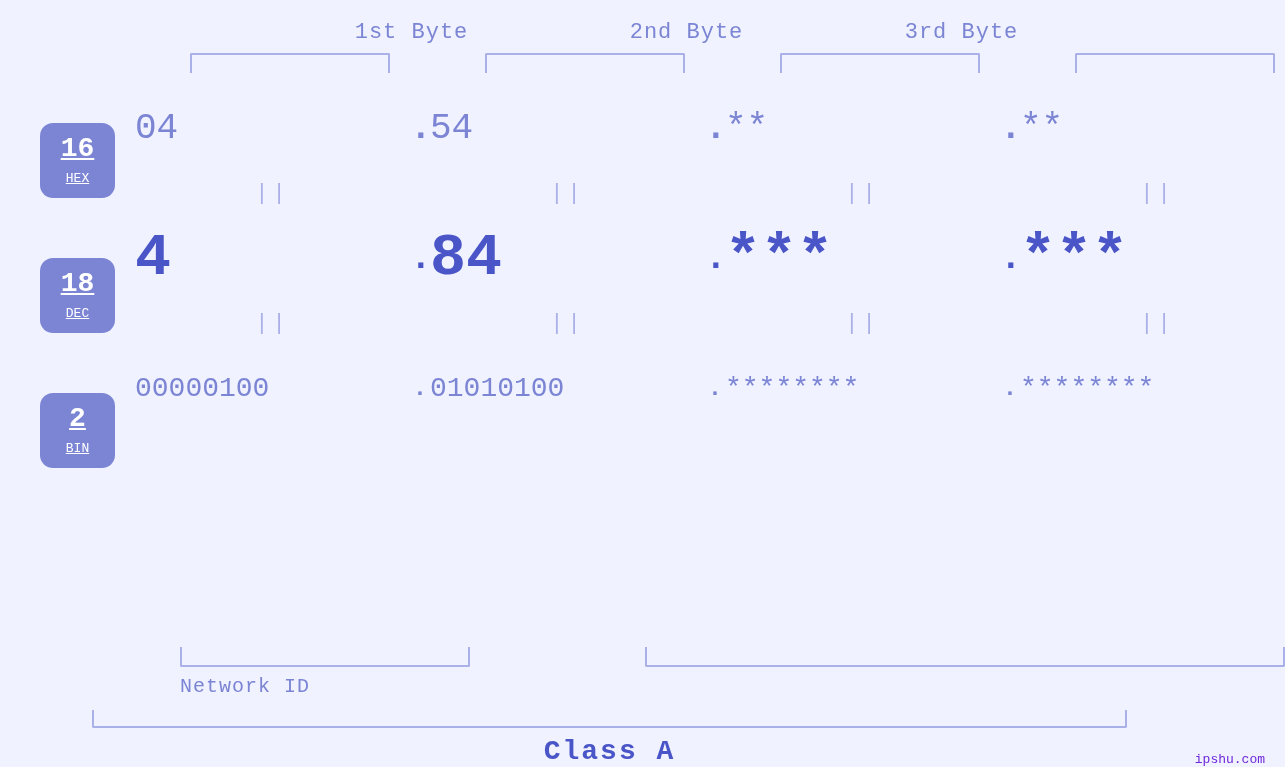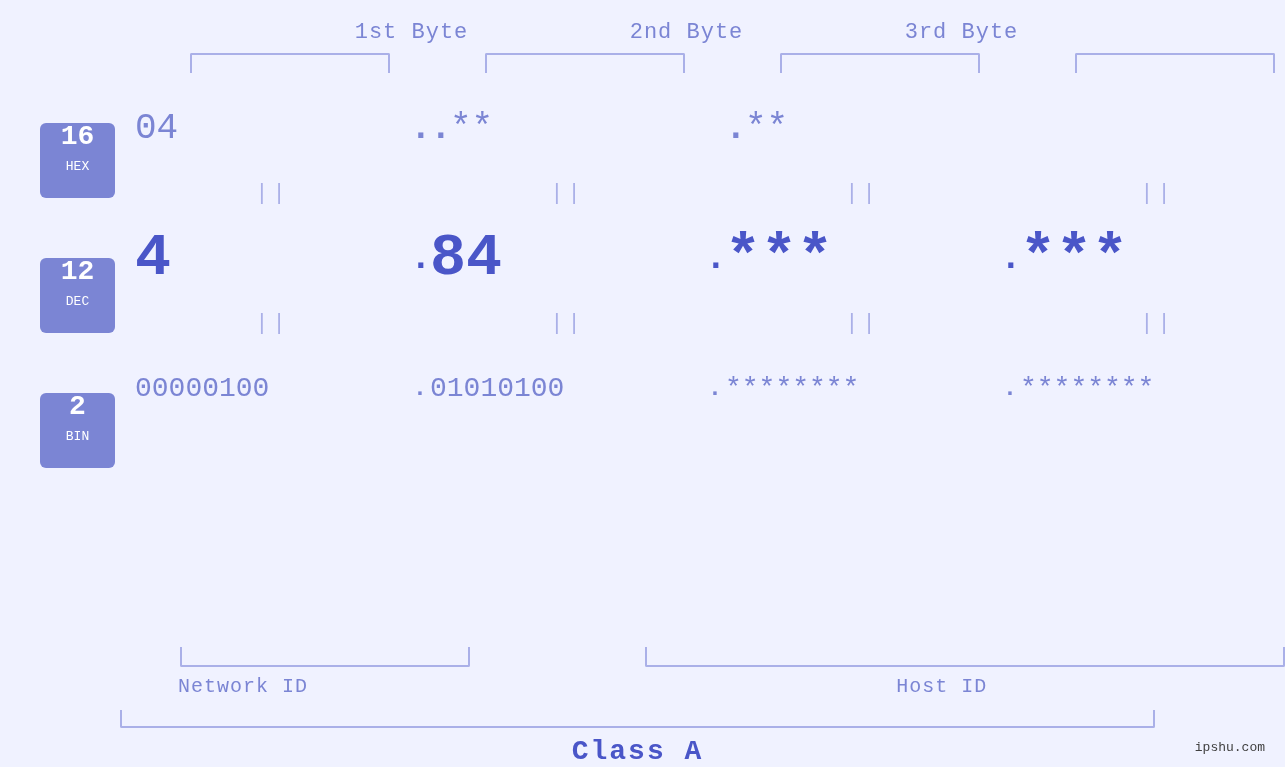--- a/index.html
+++ b/index.html
@@ -69,26 +69,28 @@
       flex-direction: column;
       gap: 60px;
       padding-top: 40px;
       margin-right: 20px;
     }
 
     .badge {
       width: 75px;
       height: 75px;
       background-color: #7b85d4;
-      border-radius: 6px;
+      border-radius: 13px;
       display: flex;
       flex-direction: column;
       align-items: center;
+      justify-content: center;
       color: white;
       font-family: 'Courier New', Courier, monospace;
+      text-decoration: underline;
     }
 
     .badge-num {
       font-size: 28px;
       font-weight: bold;
       line-height: 1;
     }
 
     .badge-text {
       font-size: 13px;
@@ -237,21 +239,21 @@
       text-align: center;
       color: #7b85d4;
       font-size: 20px;
       font-family: 'Courier New', Courier, monospace;
       letter-spacing: 1px;
     }
 
     
     .class-row-container {
       width: 100%;
-      padding-left: 100px;
+      padding-left: 72px;
       margin-top: 12px;
     }
 
     .class-bracket {
       width: 1035px;
       height: 18px;
       border: 2px solid #aab0e8;
       border-top: none;
       border-radius: 0 0 2px 2px;
     }
@@ -262,23 +264,23 @@
       color: #4a56c8;
       font-size: 28px;
       font-family: 'Courier New', Courier, monospace;
       font-weight: bold;
       letter-spacing: 2px;
       margin-top: 8px;
     }
 
     .watermark {
       position: absolute;
-      bottom: 12px;
+      bottom: 0;
       right: 20px;
-      color: #404040;
+      color: #6d28d9;
       font-size: 13px;
       font-family: 'Courier New', Courier, monospace;
     }
 
     
     .top-brackets-row {
       display: flex;
       padding-left: 160px;
       margin-top: 0;
     }
@@ -331,36 +333,39 @@
   </div>
 
   <div class="content-area">
 
     <div class="badge-column">
       <div class="badge">
         <span class="badge-num">16</span>
         <span class="badge-text">HEX</span>
       </div>
       <div class="badge">
-        <span class="badge-num">12</span>
+        <span class="badge-num">18</span>
         <span class="badge-text">DEC</span>
       </div>
       <div class="badge">
         <span class="badge-num">2</span>
         <span class="badge-text">BIN</span>
       </div>
     </div>
 
     <div class="data-rows">
 
       <div class="data-row hex-row">
         <div class="cell">
           <span class="cell-value">04</span>
         </div>
         <span class="dot">.</span>
+        <div class="cell">
+          <span class="cell-value">54</span>
+        </div>
         <span class="dot">.</span>
         <div class="cell">
           <span class="cell-value">**</span>
         </div>
         <span class="dot">.</span>
         <div class="cell">
           <span class="cell-value">**</span>
         </div>
       </div>
 
@@ -441,21 +446,20 @@
 
   <div class="bottom-section">
     <div class="brackets-bottom">
       <div style="width:20px;"></div>
       <div class="bracket-bottom-network"></div>
       <div class="bracket-bottom-host"></div>
     </div>
     <div class="labels-row">
       <div style="width:20px;"></div>
       <div class="network-label">Network ID</div>
-      <div class="host-label">Host ID</div>
     </div>
   </div>
 
   <div class="class-row-container">
     <div style="display:flex; padding-left:20px;">
       <div class="class-bracket"></div>
     </div>
     <div style="display:flex; padding-left:20px;">
       <div class="class-label">Class A</div>
     </div>

